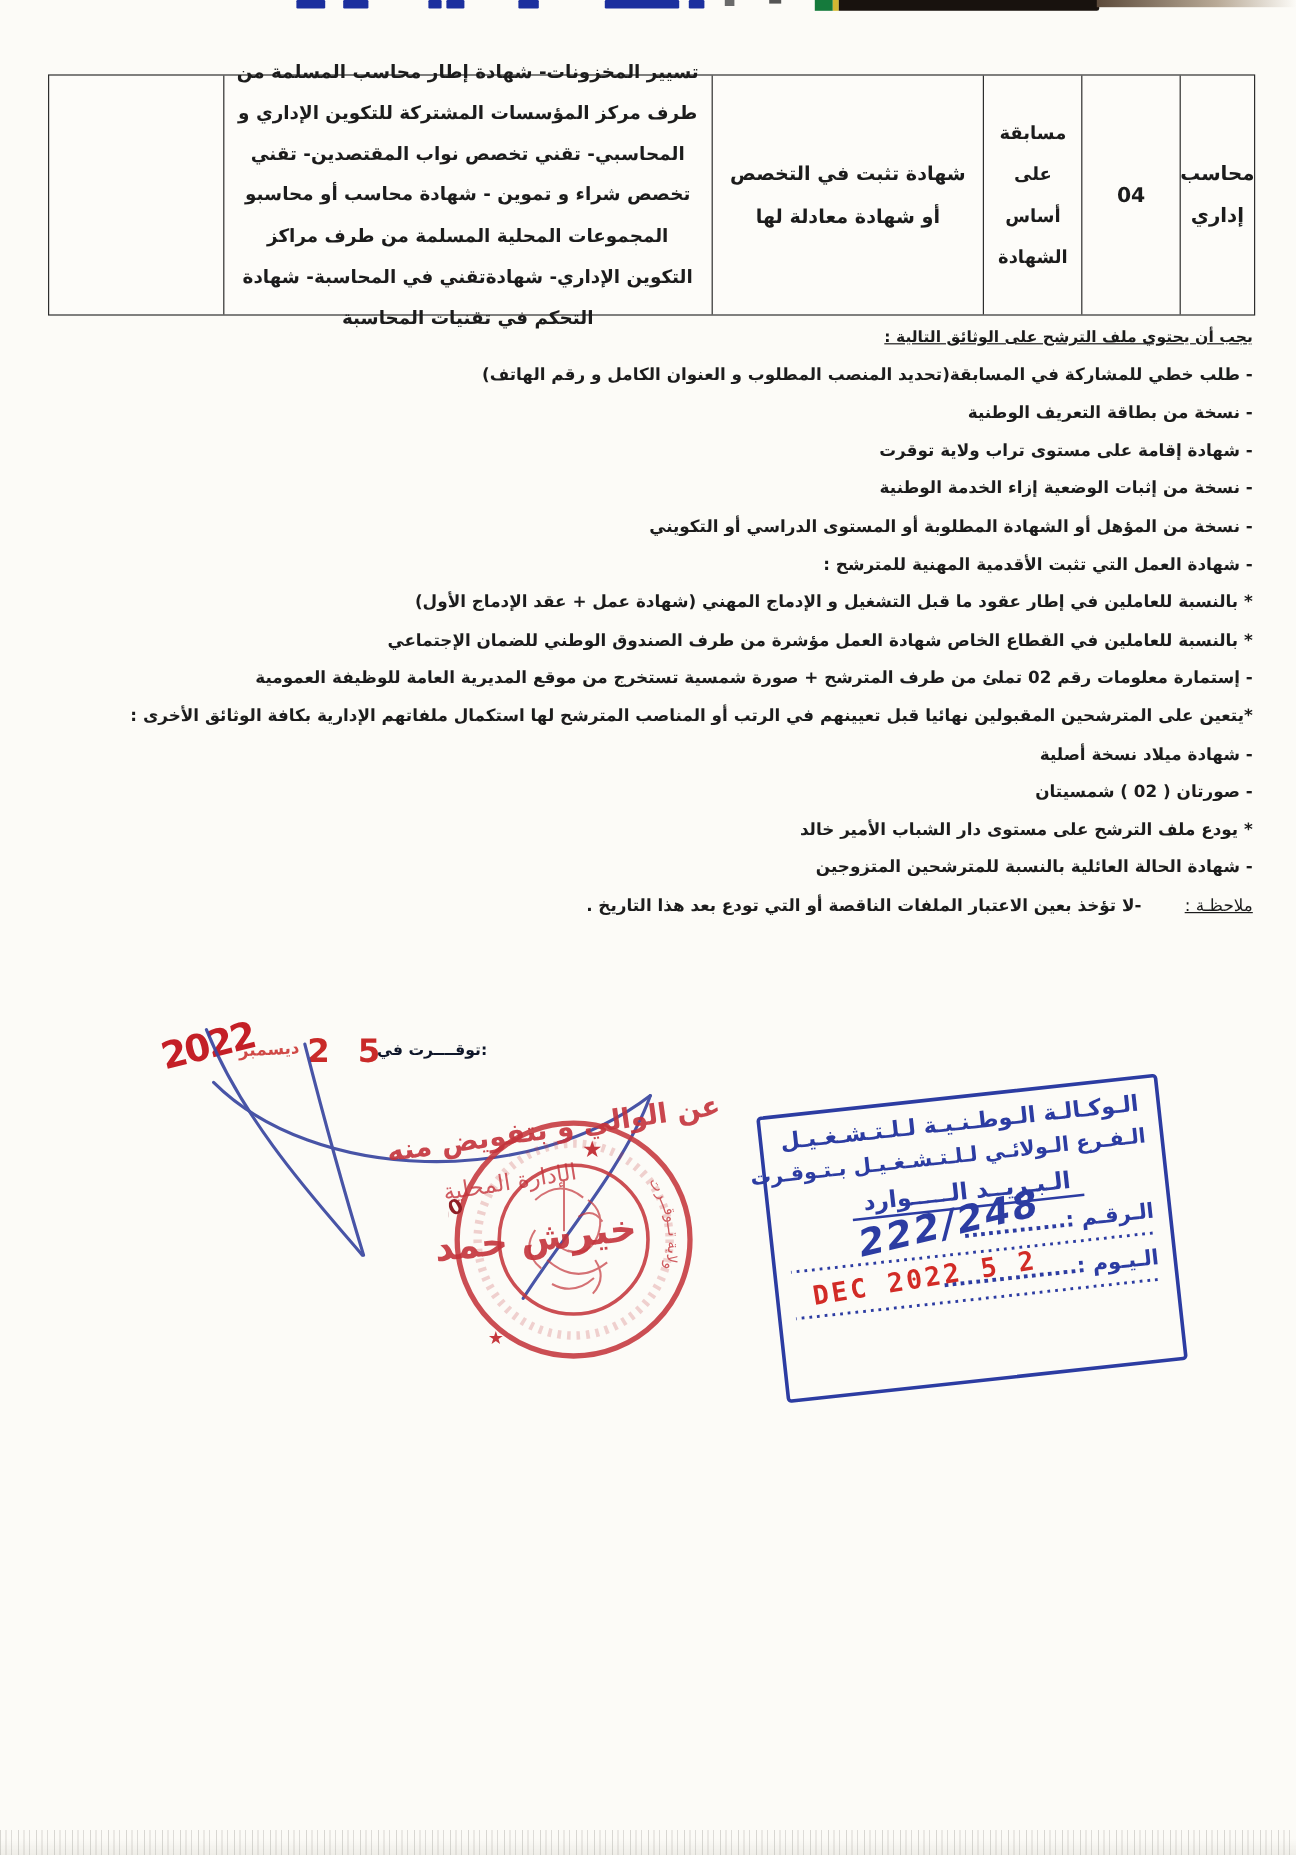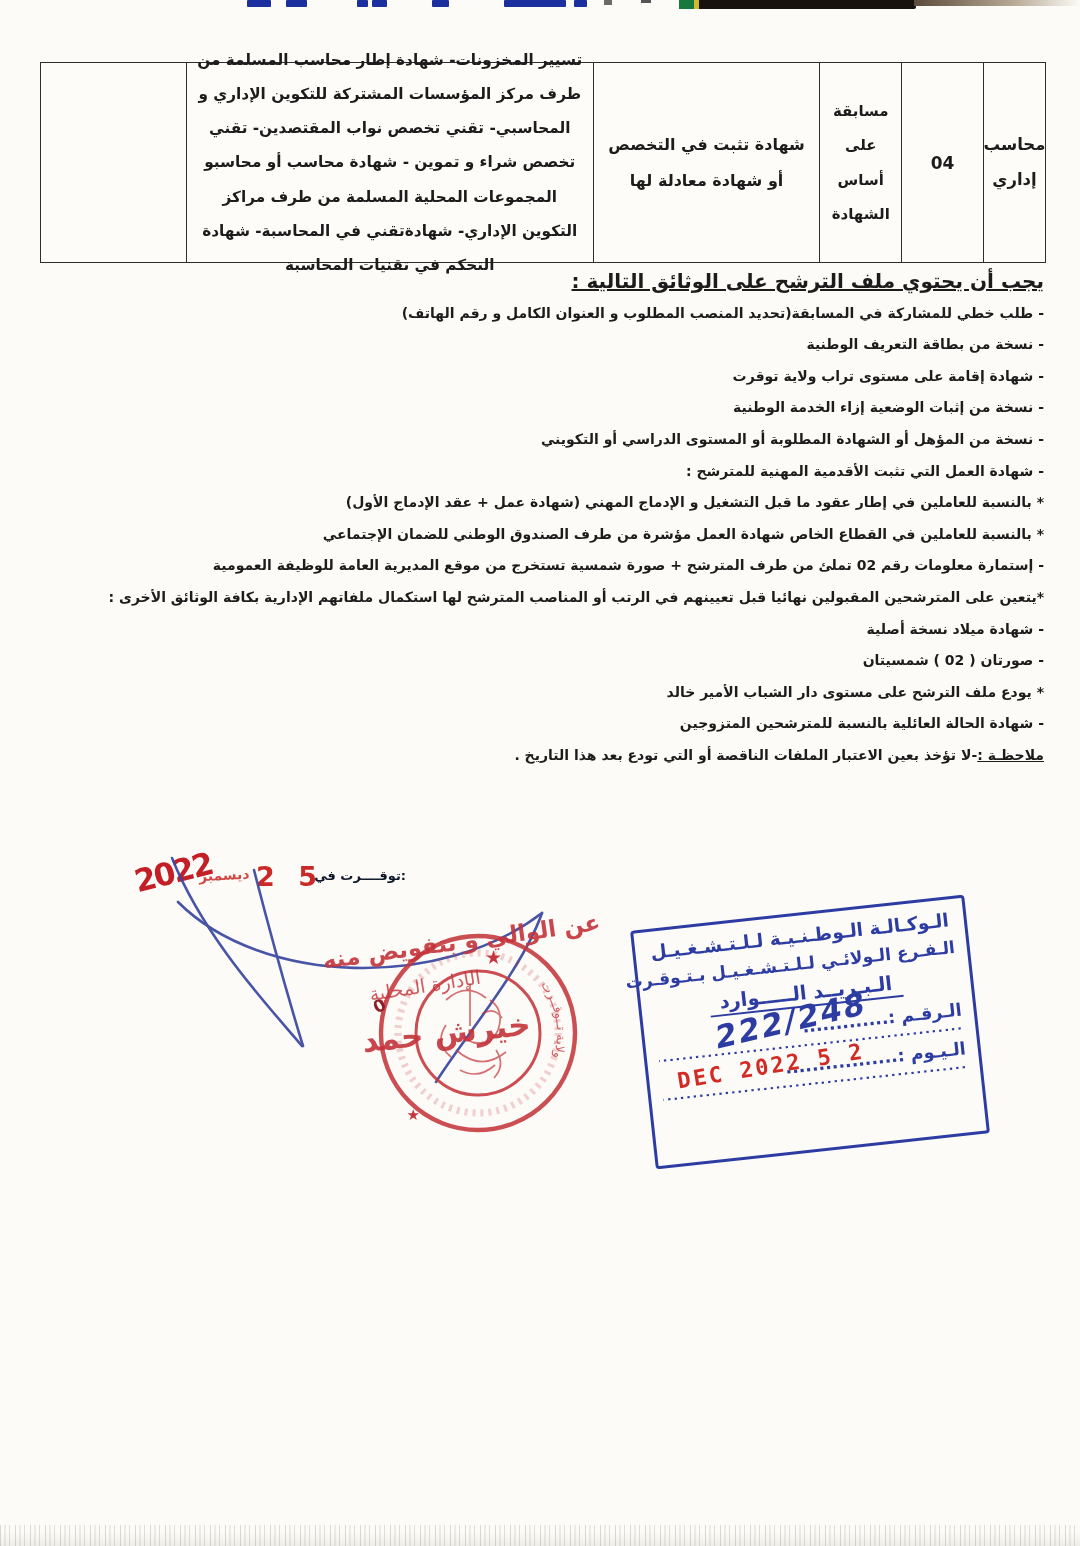--- a/index.html
+++ b/index.html
@@ -36,23 +36,23 @@
   .c-title{width:62px;font-size:16.5px;line-height:2.1;}
   .c-count{width:82px;font-size:17px;}
   .c-mode{width:82px;font-size:15px;line-height:2.3;}
   .c-qual{width:227px;font-size:16px;line-height:2.2;}
   .c-spec{width:408px;font-size:15.3px;line-height:2.24;}
   .c-extra{width:145px;border-left:none;}
 
   
   .reqs{position:absolute;top:266px;right:36px;left:40px;text-align:right;}
   .req-line{height:31.6px;line-height:31.6px;font-size:14px;font-weight:600;white-space:nowrap;}
-  .req-line.head{font-weight:800;text-decoration:underline;font-size:20px;}
+  .req-line.head{font-weight:800;text-decoration:underline;font-size:13px;}
   .req-line.b{font-weight:800;}
-  .note-label{font-weight:700;text-decoration:underline;}
+  .note-label{font-weight:400;text-decoration:underline;margin-left:36px;}
   .note-text{font-weight:700;margin-top:32px;}
 
   
   .dateline{position:absolute;top:848px;left:132px;width:280px;height:70px;direction:ltr;}
   .dl-place{position:absolute;right:6px;top:20px;font-size:13px;font-weight:700;color:#0f172a;}
   .dl-day{position:absolute;right:88px;top:13px;font-size:27px;font-weight:700;color:#c92a28;letter-spacing:7px;}
   .dl-month{position:absolute;right:163px;top:19px;font-size:14px;font-weight:700;color:#c92a28;transform:rotate(-3deg);opacity:.85;}
   .dl-year{position:absolute;left:2px;top:6px;font-size:31px;font-weight:800;color:#c41f26;transform:rotate(-14deg);letter-spacing:-2px;}
 
   

